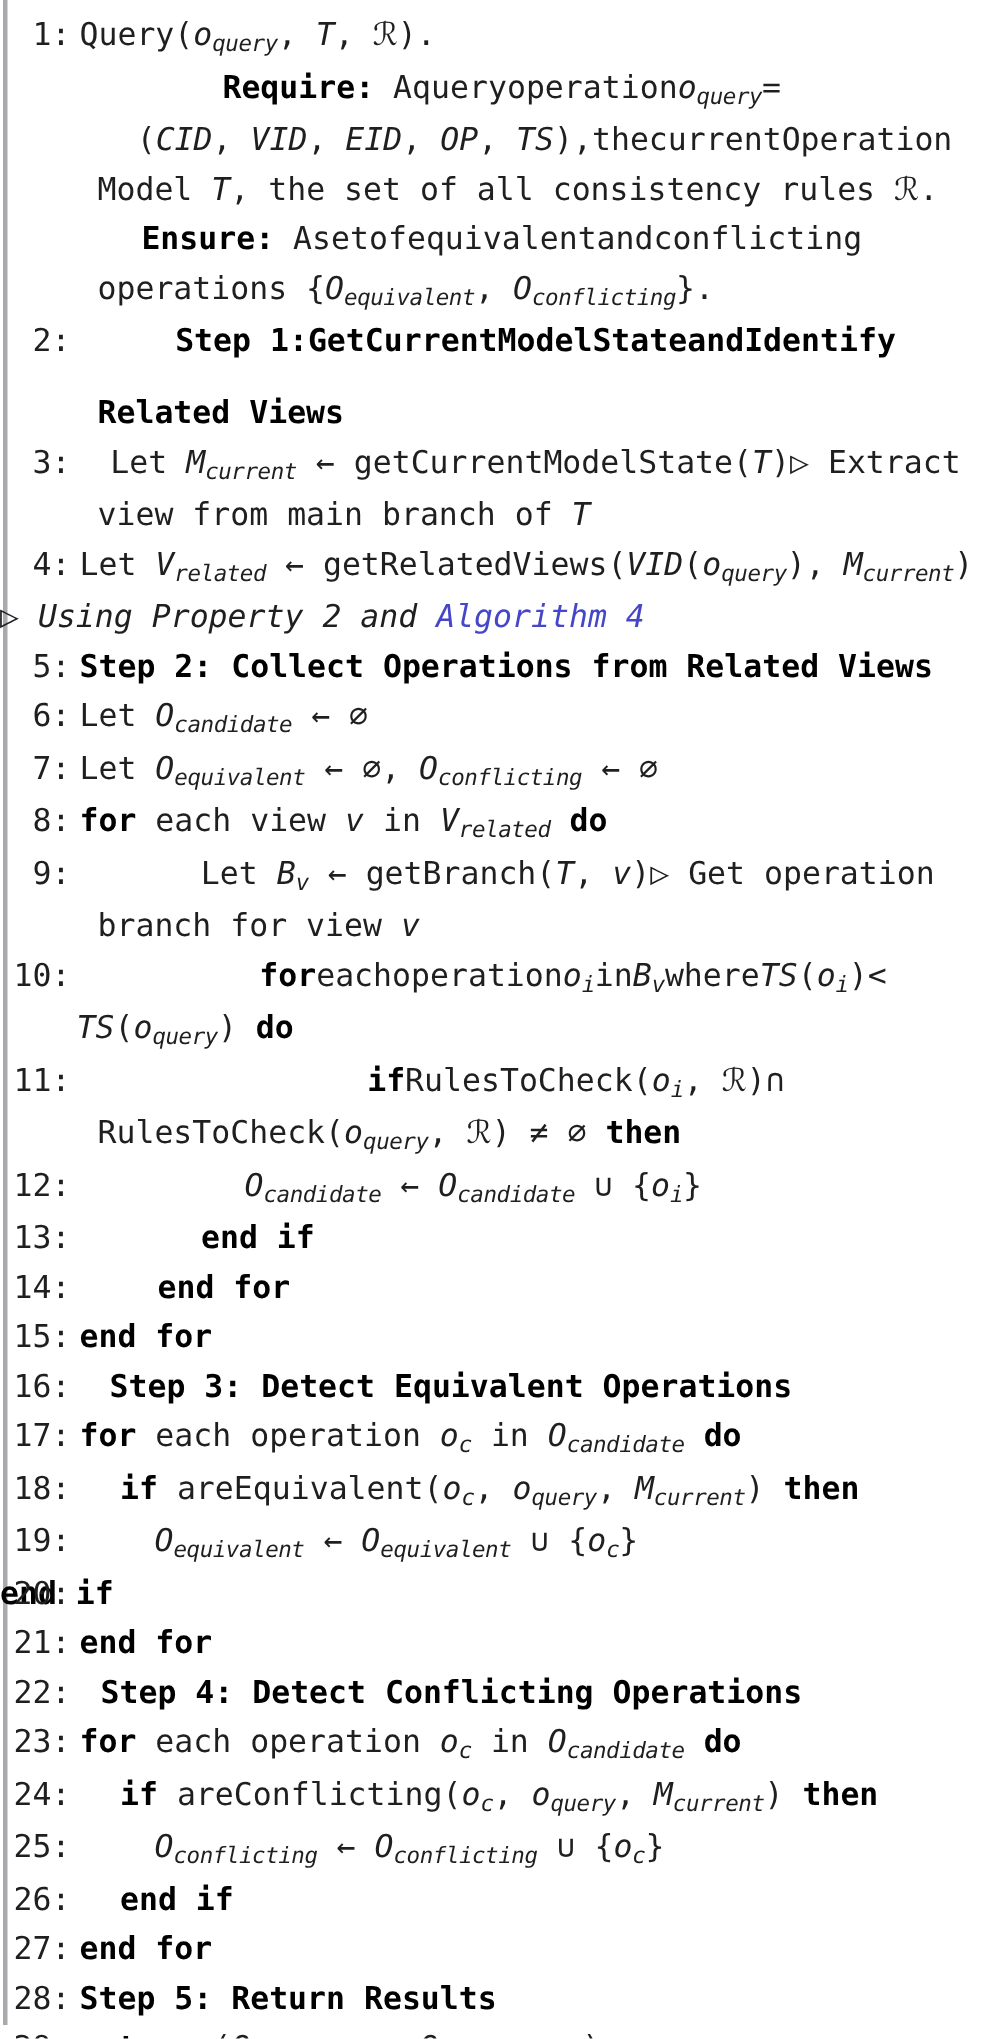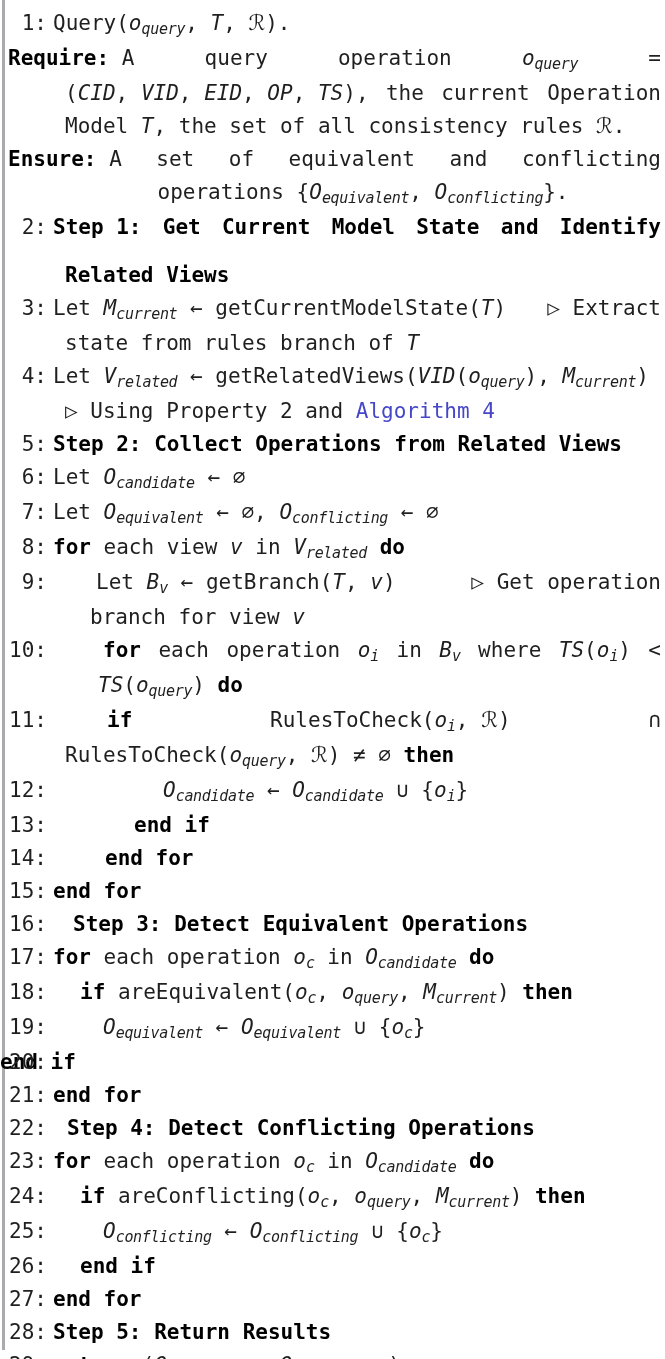--- a/index.html
+++ b/index.html
@@ -13,54 +13,54 @@
     font-size:21px;
     line-height:33px;
     color:#1f1f1f;
     white-space:pre;
   }
   .num{
     position:absolute;left:0;top:0;width:47px;text-align:right;
     color:#1f1f1f;font-style:normal;font-weight:400;
   }
   .line{display:block;}
-  .row.just .line{display:flex;justify-content:space-between;align-items:baseline;}
+  .row.just .line{display:flex;justify-content:center;align-items:baseline;}
   .chunk{white-space:pre;}
   .sg-n{}
   .sg-b{font-weight:700;color:#000000;}
   .sg-v{font-style:italic;}
   .sg-sub{font-style:italic;font-size:15px;position:relative;top:4px;letter-spacing:-0.3px;}
   .sg-cal{font-family:"DejaVu Sans","DejaVu Serif",serif;font-style:italic;}
   .sg-link{cursor:pointer;}
 </style>
 </head>
 <body>
 
 <div class="left-rule"></div>
 <div class="algo">
     <div class="row" style="padding-left: 53px;"><span class="num">1:</span><div class="line"><span class="chunk"><span class="sg-n">Query(</span><span class="sg-v">o</span><span class="sg-sub">query</span><span class="sg-n">, </span><span class="sg-v">T</span><span class="sg-n">, </span><span class="sg-cal">ℛ</span><span class="sg-n">).</span></span></div></div>
     <div class="row just" style="padding-left: 8px;"><div class="line"><span class="chunk"><span class="sg-b">Require:</span><span class="sg-n"> A</span></span><span class="chunk"><span class="sg-n">query</span></span><span class="chunk"><span class="sg-n">operation</span></span><span class="chunk"><span class="sg-v">o</span><span class="sg-sub">query</span></span><span class="chunk"><span class="sg-n">=</span></span></div></div>
     <div class="row just" style="padding-left: 65px;"><div class="line"><span class="chunk"><span class="sg-n">(</span><span class="sg-v">CID</span><span class="sg-n">, </span><span class="sg-v">VID</span><span class="sg-n">, </span><span class="sg-v">EID</span><span class="sg-n">, </span><span class="sg-v">OP</span><span class="sg-n">, </span><span class="sg-v">TS</span><span class="sg-n">),</span></span><span class="chunk"><span class="sg-n">the</span></span><span class="chunk"><span class="sg-n">current</span></span><span class="chunk"><span class="sg-n">Operation</span></span></div></div>
     <div class="row" style="padding-left: 65px;"><div class="line"><span class="chunk"><span class="sg-n">Model </span><span class="sg-v">T</span><span class="sg-n">, the set of all consistency rules </span><span class="sg-cal">ℛ</span><span class="sg-n">.</span></span></div></div>
     <div class="row just" style="padding-left: 8px;"><div class="line"><span class="chunk"><span class="sg-b">Ensure:</span><span class="sg-n"> A</span></span><span class="chunk"><span class="sg-n">set</span></span><span class="chunk"><span class="sg-n">of</span></span><span class="chunk"><span class="sg-n">equivalent</span></span><span class="chunk"><span class="sg-n">and</span></span><span class="chunk"><span class="sg-n">conflicting</span></span></div></div>
-    <div class="row" style="padding-left: 65px; text-align: center;"><div class="line"><span class="chunk"><span class="sg-n">operations {</span><span class="sg-v">O</span><span class="sg-sub">equivalent</span><span class="sg-n">, </span><span class="sg-v">O</span><span class="sg-sub">conflicting</span><span class="sg-n">}.</span></span></div></div>
+    <div class="row" style="padding-left: 65px;"><div class="line"><span class="chunk"><span class="sg-n">operations {</span><span class="sg-v">O</span><span class="sg-sub">equivalent</span><span class="sg-n">, </span><span class="sg-v">O</span><span class="sg-sub">conflicting</span><span class="sg-n">}.</span></span></div></div>
     <div class="row just" style="padding-left: 53px;"><span class="num">2:</span><div class="line"><span class="chunk"><span class="sg-b">Step 1:</span></span><span class="chunk"><span class="sg-b">Get</span></span><span class="chunk"><span class="sg-b">Current</span></span><span class="chunk"><span class="sg-b">Model</span></span><span class="chunk"><span class="sg-b">State</span></span><span class="chunk"><span class="sg-b">and</span></span><span class="chunk"><span class="sg-b">Identify</span></span></div></div>
     <div class="row" style="padding-left: 65px; margin-top: 15px;"><div class="line"><span class="chunk"><span class="sg-b">Related Views</span></span></div></div>
     <div class="row just" style="padding-left: 53px;"><span class="num">3:</span><div class="line"><span class="chunk"><span class="sg-n">Let </span><span class="sg-v">M</span><span class="sg-sub">current</span><span class="sg-n"> ← getCurrentModelState(</span><span class="sg-v">T</span><span class="sg-n">)</span></span><span class="chunk"><span class="sg-n">▷ Extract</span></span></div></div>
-    <div class="row" style="padding-left: 65px;"><div class="line"><span class="chunk"><span class="sg-n">state from rules branch of </span><span class="sg-v">T</span></span></div></div>
+    <div class="row" style="padding-left: 65px;"><div class="line"><span class="chunk"><span class="sg-n">view from main branch of </span><span class="sg-v">T</span></span></div></div>
     <div class="row" style="padding-left: 53px;"><span class="num">4:</span><div class="line"><span class="chunk"><span class="sg-n">Let </span><span class="sg-v">V</span><span class="sg-sub">related</span><span class="sg-n"> ← getRelatedViews(</span><span class="sg-v">VID</span><span class="sg-n">(</span><span class="sg-v">o</span><span class="sg-sub">query</span><span class="sg-n">), </span><span class="sg-v">M</span><span class="sg-sub">current</span><span class="sg-n">)</span></span></div></div>
-    <div class="row" style="padding-left: 65px;"><div class="line"><span class="chunk"><span class="sg-n">▷ Using Property 2 and </span><span class="sg-link" style="color: rgb(70, 70, 200);">Algorithm 4</span></span></div></div>
+    <div class="row" style=" font-style: italic;"><div class="line"><span class="chunk"><span class="sg-n">▷ Using Property 2 and </span><span class="sg-link" style="color: rgb(70, 70, 200);">Algorithm 4</span></span></div></div>
     <div class="row" style="padding-left: 53px;"><span class="num">5:</span><div class="line"><span class="chunk"><span class="sg-b">Step 2: Collect Operations from Related Views</span></span></div></div>
     <div class="row" style="padding-left: 53px;"><span class="num">6:</span><div class="line"><span class="chunk"><span class="sg-n">Let </span><span class="sg-v">O</span><span class="sg-sub">candidate</span><span class="sg-n"> ← ∅</span></span></div></div>
     <div class="row" style="padding-left: 53px;"><span class="num">7:</span><div class="line"><span class="chunk"><span class="sg-n">Let </span><span class="sg-v">O</span><span class="sg-sub">equivalent</span><span class="sg-n"> ← ∅, </span><span class="sg-v">O</span><span class="sg-sub">conflicting</span><span class="sg-n"> ← ∅</span></span></div></div>
     <div class="row" style="padding-left: 53px;"><span class="num">8:</span><div class="line"><span class="chunk"><span class="sg-b">for</span><span class="sg-n"> each view </span><span class="sg-v">v</span><span class="sg-n"> in </span><span class="sg-v">V</span><span class="sg-sub">related</span><span class="sg-n"> </span><span class="sg-b">do</span></span></div></div>
     <div class="row just" style="padding-left: 96px;"><span class="num">9:</span><div class="line"><span class="chunk"><span class="sg-n">Let </span><span class="sg-v">B</span><span class="sg-sub">v</span><span class="sg-n"> ← getBranch(</span><span class="sg-v">T</span><span class="sg-n">, </span><span class="sg-v">v</span><span class="sg-n">)</span></span><span class="chunk"><span class="sg-n">▷ Get operation</span></span></div></div>
-    <div class="row" style="padding-left: 90px;"><div class="line"><span class="chunk"><span class="sg-n">branch for view </span><span class="sg-v">v</span></span></div></div>
+    <div class="row" style="padding-left: 65px;"><div class="line"><span class="chunk"><span class="sg-n">branch for view </span><span class="sg-v">v</span></span></div></div>
     <div class="row just" style="padding-left: 103px;"><span class="num">10:</span><div class="line"><span class="chunk"><span class="sg-b">for</span></span><span class="chunk"><span class="sg-n">each</span></span><span class="chunk"><span class="sg-n">operation</span></span><span class="chunk"><span class="sg-v">o</span><span class="sg-sub">i</span></span><span class="chunk"><span class="sg-n">in</span></span><span class="chunk"><span class="sg-v">B</span><span class="sg-sub">v</span></span><span class="chunk"><span class="sg-n">where</span></span><span class="chunk"><span class="sg-v">TS</span><span class="sg-n">(</span><span class="sg-v">o</span><span class="sg-sub">i</span><span class="sg-n">)</span></span><span class="chunk"><span class="sg-n">&lt;</span></span></div></div>
-    <div class="row" style="padding-left: 98px;"><div class="line"><span class="chunk"><span class="sg-v">TS</span><span class="sg-n">(</span><span class="sg-v">o</span><span class="sg-sub">query</span><span class="sg-n">) </span><span class="sg-b">do</span></span></div></div>
+    <div class="row" style="padding-left: 51px;"><div class="line"><span class="chunk"><span class="sg-v">TS</span><span class="sg-n">(</span><span class="sg-v">o</span><span class="sg-sub">query</span><span class="sg-n">) </span><span class="sg-b">do</span></span></div></div>
     <div class="row just" style="padding-left: 107px;"><span class="num">11:</span><div class="line"><span class="chunk"><span class="sg-b">if</span></span><span class="chunk"><span class="sg-n">RulesToCheck(</span><span class="sg-v">o</span><span class="sg-sub">i</span><span class="sg-n">, </span><span class="sg-cal">ℛ</span><span class="sg-n">)</span></span><span class="chunk"><span class="sg-n">∩</span></span></div></div>
     <div class="row" style="padding-left: 65px;"><div class="line"><span class="chunk"><span class="sg-n">RulesToCheck(</span><span class="sg-v">o</span><span class="sg-sub">query</span><span class="sg-n">, </span><span class="sg-cal">ℛ</span><span class="sg-n">) ≠ ∅ </span><span class="sg-b">then</span></span></div></div>
     <div class="row" style="padding-left: 163px;"><span class="num">12:</span><div class="line"><span class="chunk"><span class="sg-v">O</span><span class="sg-sub">candidate</span><span class="sg-n"> ← </span><span class="sg-v">O</span><span class="sg-sub">candidate</span><span class="sg-n"> ∪ {</span><span class="sg-v">o</span><span class="sg-sub">i</span><span class="sg-n">}</span></span></div></div>
     <div class="row" style="padding-left: 134px;"><span class="num">13:</span><div class="line"><span class="chunk"><span class="sg-b">end if</span></span></div></div>
     <div class="row" style="padding-left: 105px;"><span class="num">14:</span><div class="line"><span class="chunk"><span class="sg-b">end for</span></span></div></div>
     <div class="row" style="padding-left: 53px;"><span class="num">15:</span><div class="line"><span class="chunk"><span class="sg-b">end for</span></span></div></div>
     <div class="row" style="padding-left: 73px;"><span class="num">16:</span><div class="line"><span class="chunk"><span class="sg-b">Step 3: Detect Equivalent Operations</span></span></div></div>
     <div class="row" style="padding-left: 53px;"><span class="num">17:</span><div class="line"><span class="chunk"><span class="sg-b">for</span><span class="sg-n"> each operation </span><span class="sg-v">o</span><span class="sg-sub">c</span><span class="sg-n"> in </span><span class="sg-v">O</span><span class="sg-sub">candidate</span><span class="sg-n"> </span><span class="sg-b">do</span></span></div></div>
     <div class="row" style="padding-left: 80px;"><span class="num">18:</span><div class="line"><span class="chunk"><span class="sg-b">if</span><span class="sg-n"> areEquivalent(</span><span class="sg-v">o</span><span class="sg-sub">c</span><span class="sg-n">, </span><span class="sg-v">o</span><span class="sg-sub">query</span><span class="sg-n">, </span><span class="sg-v">M</span><span class="sg-sub">current</span><span class="sg-n">) </span><span class="sg-b">then</span></span></div></div>
     <div class="row" style="padding-left: 103px;"><span class="num">19:</span><div class="line"><span class="chunk"><span class="sg-v">O</span><span class="sg-sub">equivalent</span><span class="sg-n"> ← </span><span class="sg-v">O</span><span class="sg-sub">equivalent</span><span class="sg-n"> ∪ {</span><span class="sg-v">o</span><span class="sg-sub">c</span><span class="sg-n">}</span></span></div></div>

